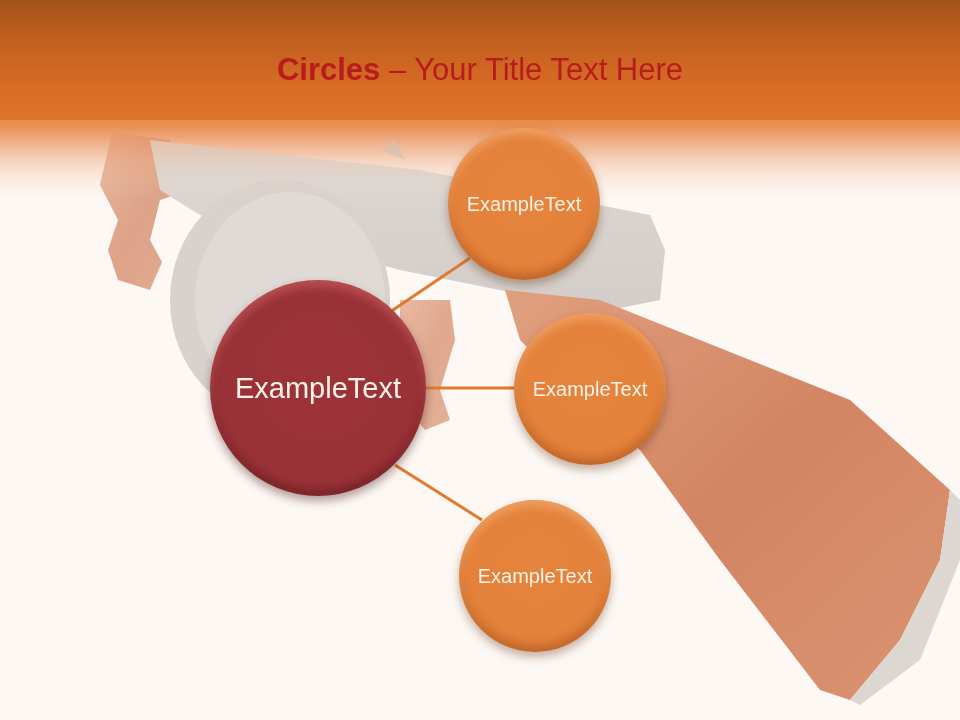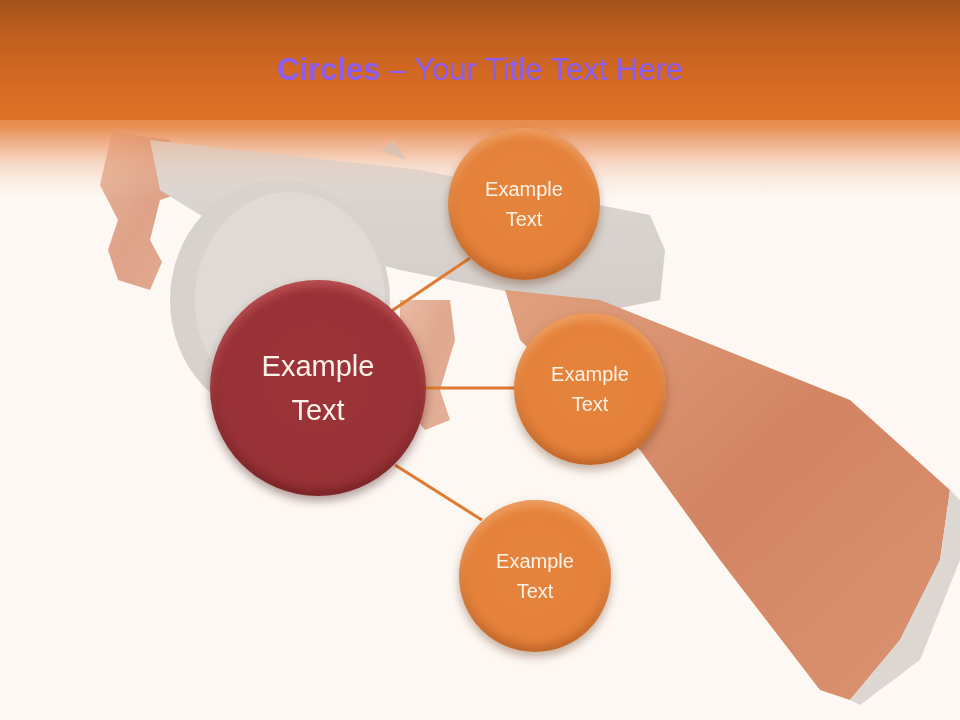--- a/index.html
+++ b/index.html
@@ -9,28 +9,28 @@
     font-family: "Liberation Sans", "DejaVu Sans", sans-serif;
   }
   .header {
     position: absolute; left: 0; top: 0; width: 960px; height: 200px;
     background: linear-gradient(to bottom,
       #a3521a 0px, #c2601f 40px, #d96c25 90px, #e07428 125px,
       #eca57c 140px, #f6d6c2 160px, #fbeee5 180px, #fdf8f4 200px);
   }
   .title {
     position: absolute; left: 0; top: 52px; width: 960px; text-align: center;
-    color: #8b5cf6; font-size: 31px; white-space: nowrap;
+    color: #b91c1c; font-size: 31px; white-space: nowrap;
   }
   .title .bold { font-weight: bold; }
   .gun { position: absolute; left: 0; top: 0; width: 960px; height: 720px; }
   .connectors { position: absolute; left: 0; top: 0; width: 960px; height: 720px; }
   .circle {
     position: absolute; border-radius: 50%;
-    display: flex; flex-direction: column; align-items: center; justify-content: center;
+    display: flex; flex-direction: row; align-items: center; justify-content: center;
     color: #fdf2e8; text-align: center;
     box-shadow: 0 4px 8px rgba(80,40,20,0.35);
   }
   .circle.main {
     background: radial-gradient(circle at 50% 45%, #9c3339 0%, #983237 70%, #8a2c31 92%, #b0484c 100%);
     box-shadow: inset 0 6px 10px rgba(255,140,140,0.35), inset 0 -6px 10px rgba(60,10,10,0.35), 0 5px 10px rgba(60,20,20,0.4);
     font-size: 29px; line-height: 44px;
   }
   .circle.sub {
     background: radial-gradient(circle at 50% 45%, #e5843c 0%, #e4813a 70%, #d97530 92%, #eea060 100%);

